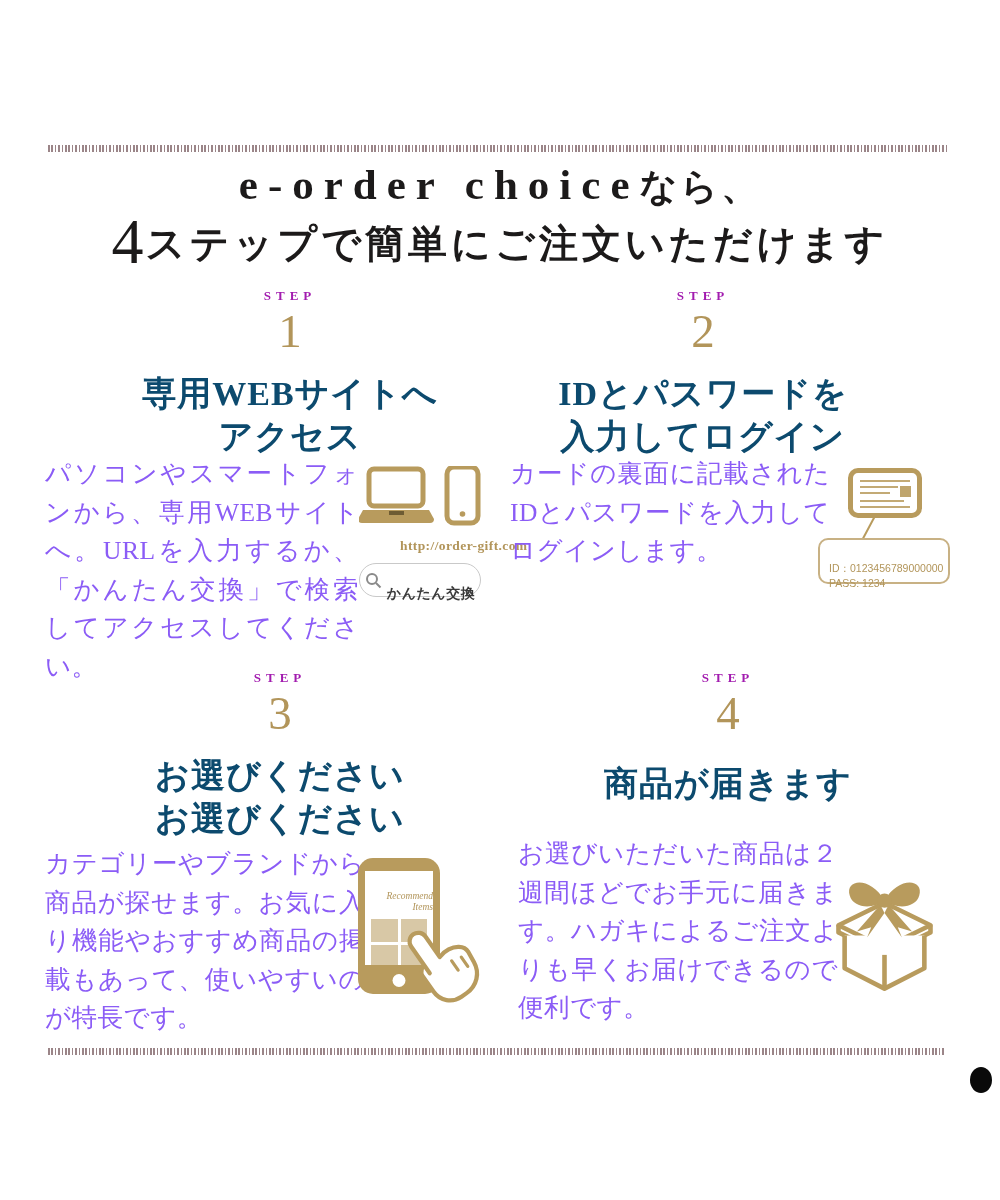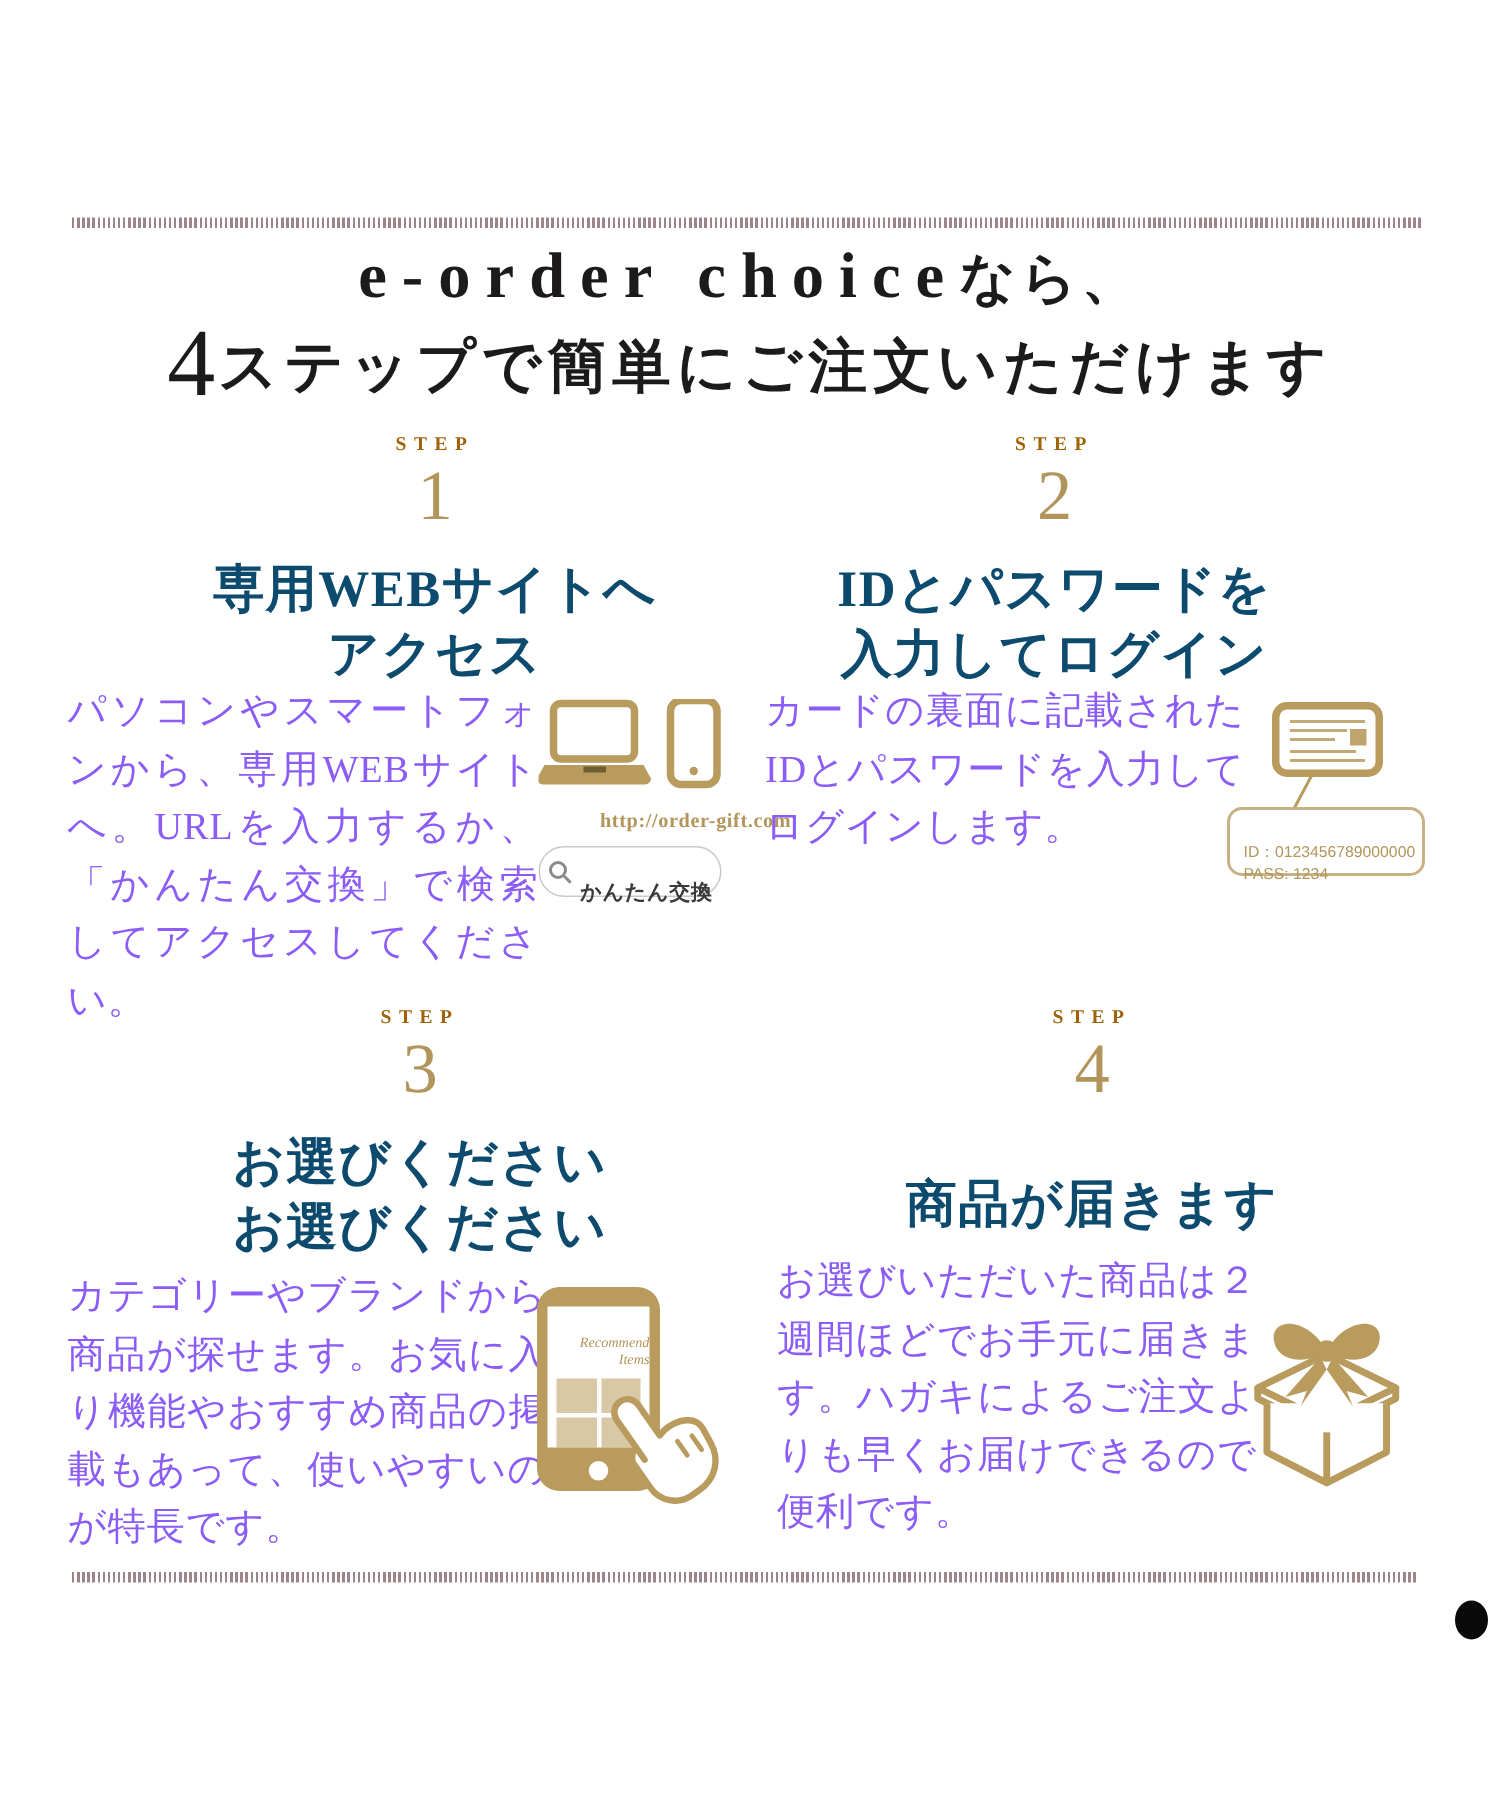--- a/index.html
+++ b/index.html
@@ -23,24 +23,24 @@
   
   .title { position:absolute; left:0; width:1000px; text-align:center; color:#1c1a1a; }
   .title-1 { top:160px; font-size:43px; }
   .title-1 .en { letter-spacing:10px; font-weight:bold; }
   .title-1 .ja { font-size:37px; letter-spacing:3px; font-weight:bold; }
   .title-2 { top:205px; font-size:39px; font-weight:bold; letter-spacing:4px; }
   .title-2 .big-num { font-size:64px; font-weight:normal; letter-spacing:0; vertical-align:-6px; margin-right:2px; }
 
   
   .step-header { position:absolute; width:300px; text-align:center; }
-  .step-label { font-size:13px; font-weight:bold; letter-spacing:5px; color:#a16207; }
+  .step-label { font-size:13px; font-weight:bold; letter-spacing:5px; color:#a21caf; }
   .step-number { font-size:47px; line-height:1.05; margin-top:3px; color:#b2955a; }
   .step-heading { margin-top:16px; font-size:34px; line-height:43px; font-weight:bold; color:#0c4a6e; letter-spacing:1px; }
-  .step-heading.single { margin-top:44px; }
+  .step-heading.single { margin-top:24px; }
 
   
   .step-body {
     position:absolute; font-size:25.5px; line-height:38.5px;
     text-align:justify; letter-spacing:0.5px; color:#8b5cf6;
   }
 
   .icon-col-1 { position:absolute; left:356px; top:466px; width:128px; text-align:center; }
   .url-text { margin-top:8px; font-size:13.5px; font-weight:bold; color:#b2955a; letter-spacing:0.4px; white-space:nowrap;margin-left:44px; }
   .search-pill {

